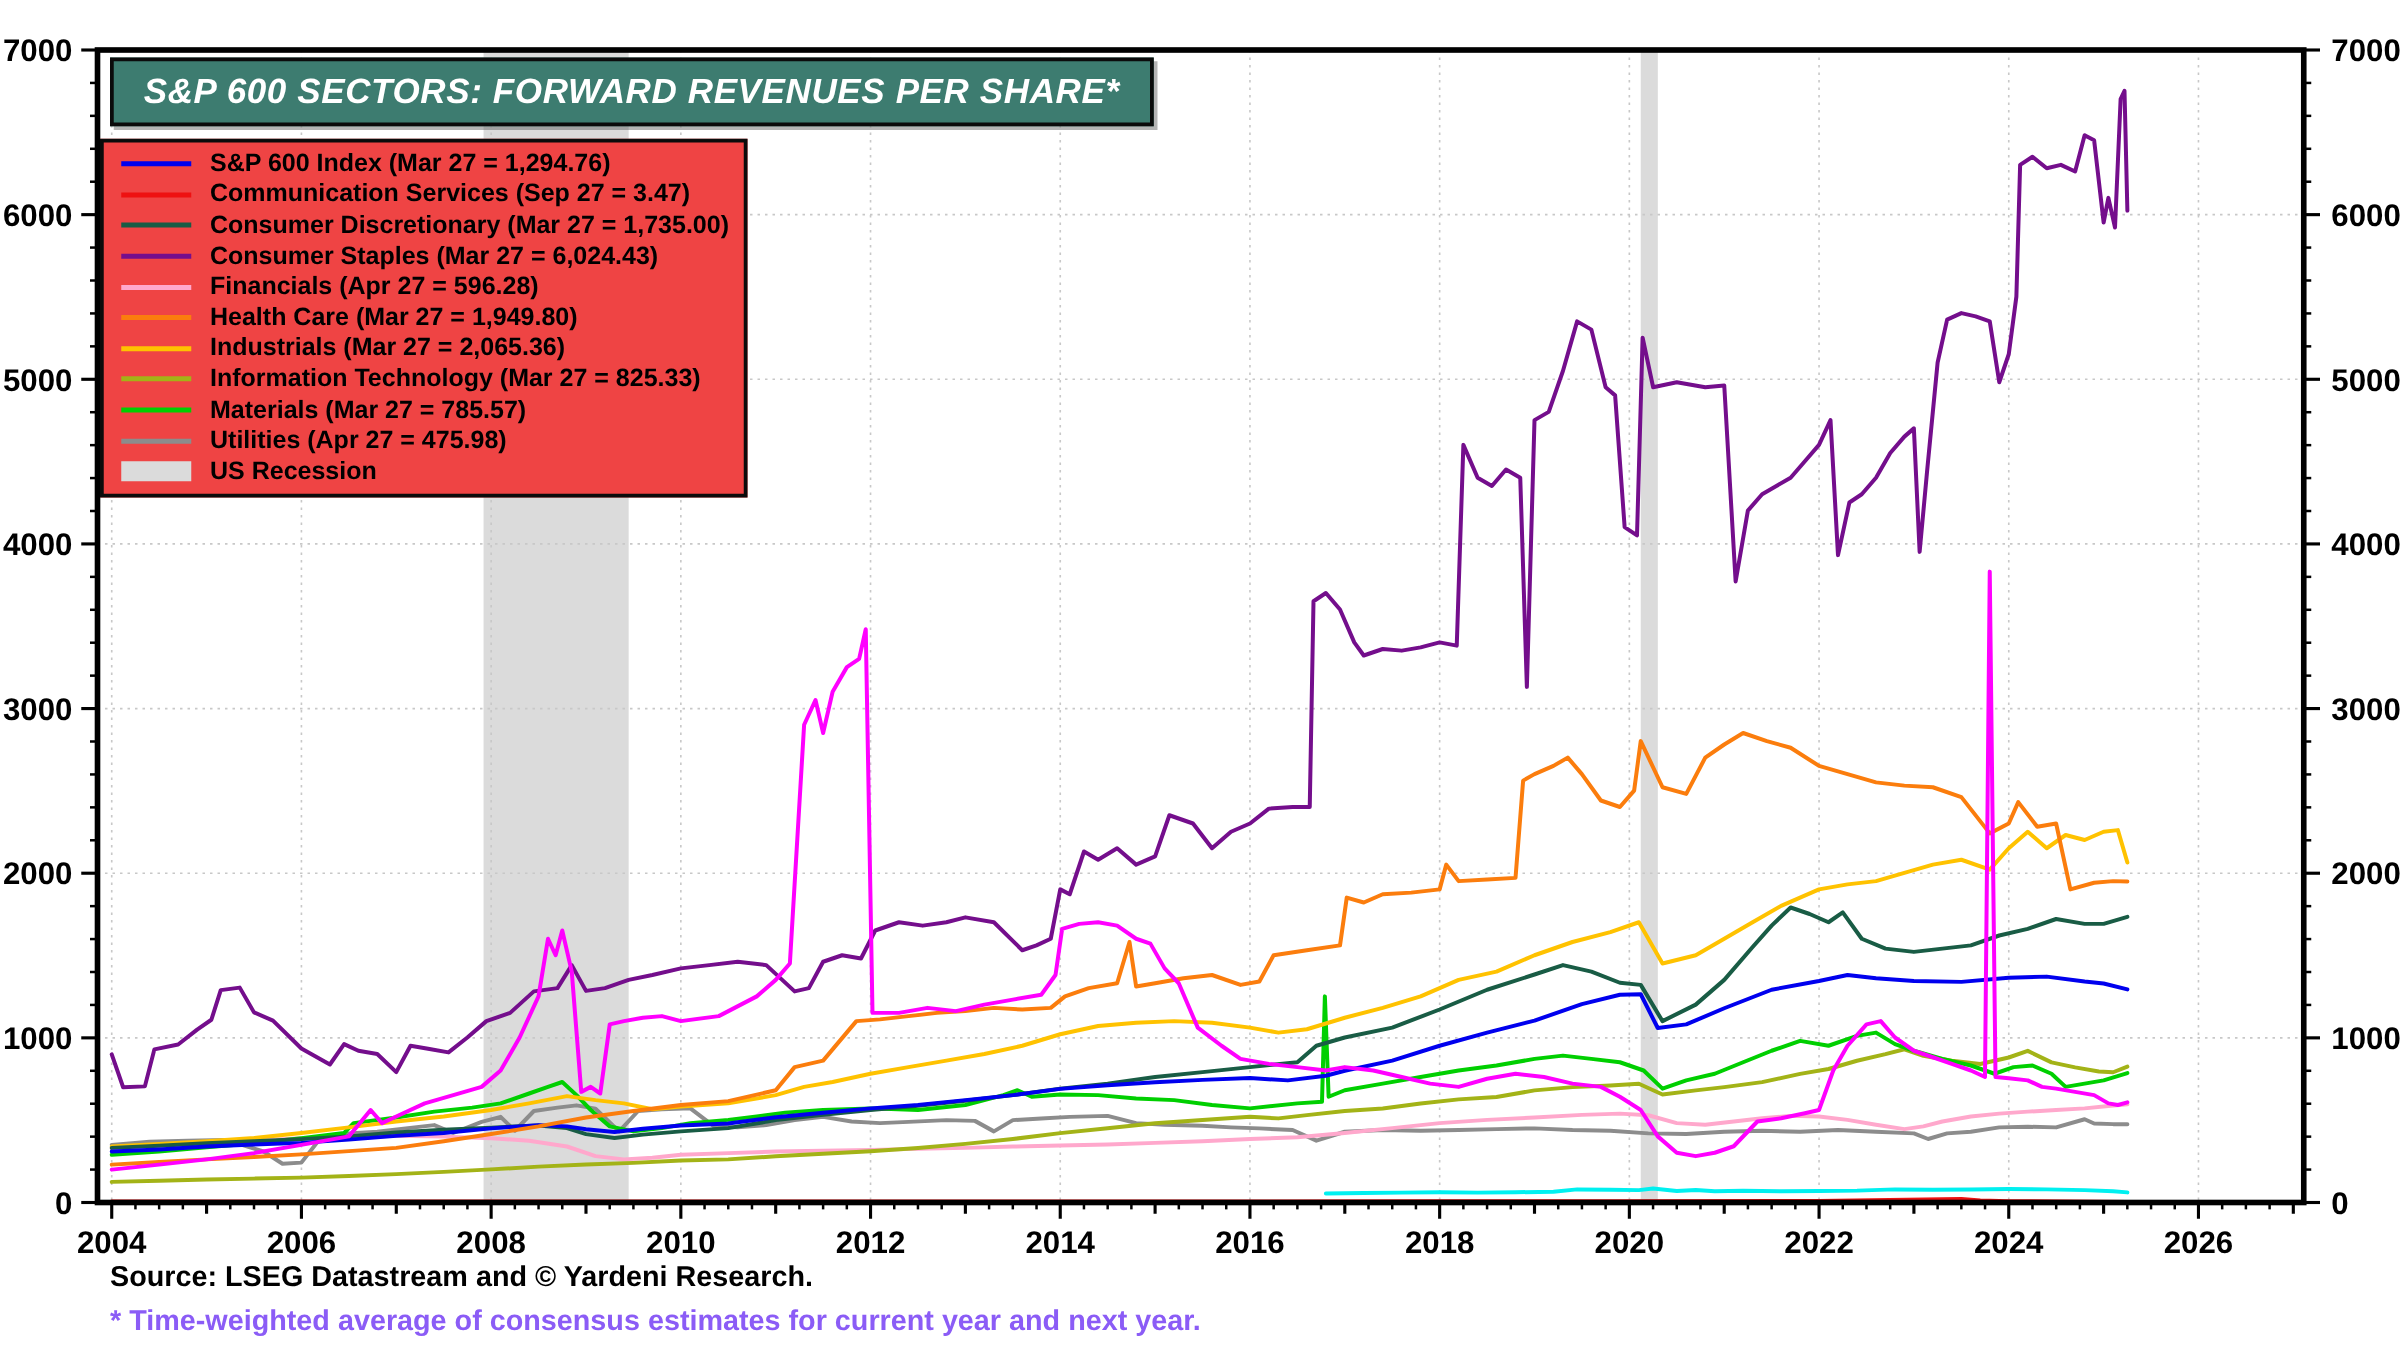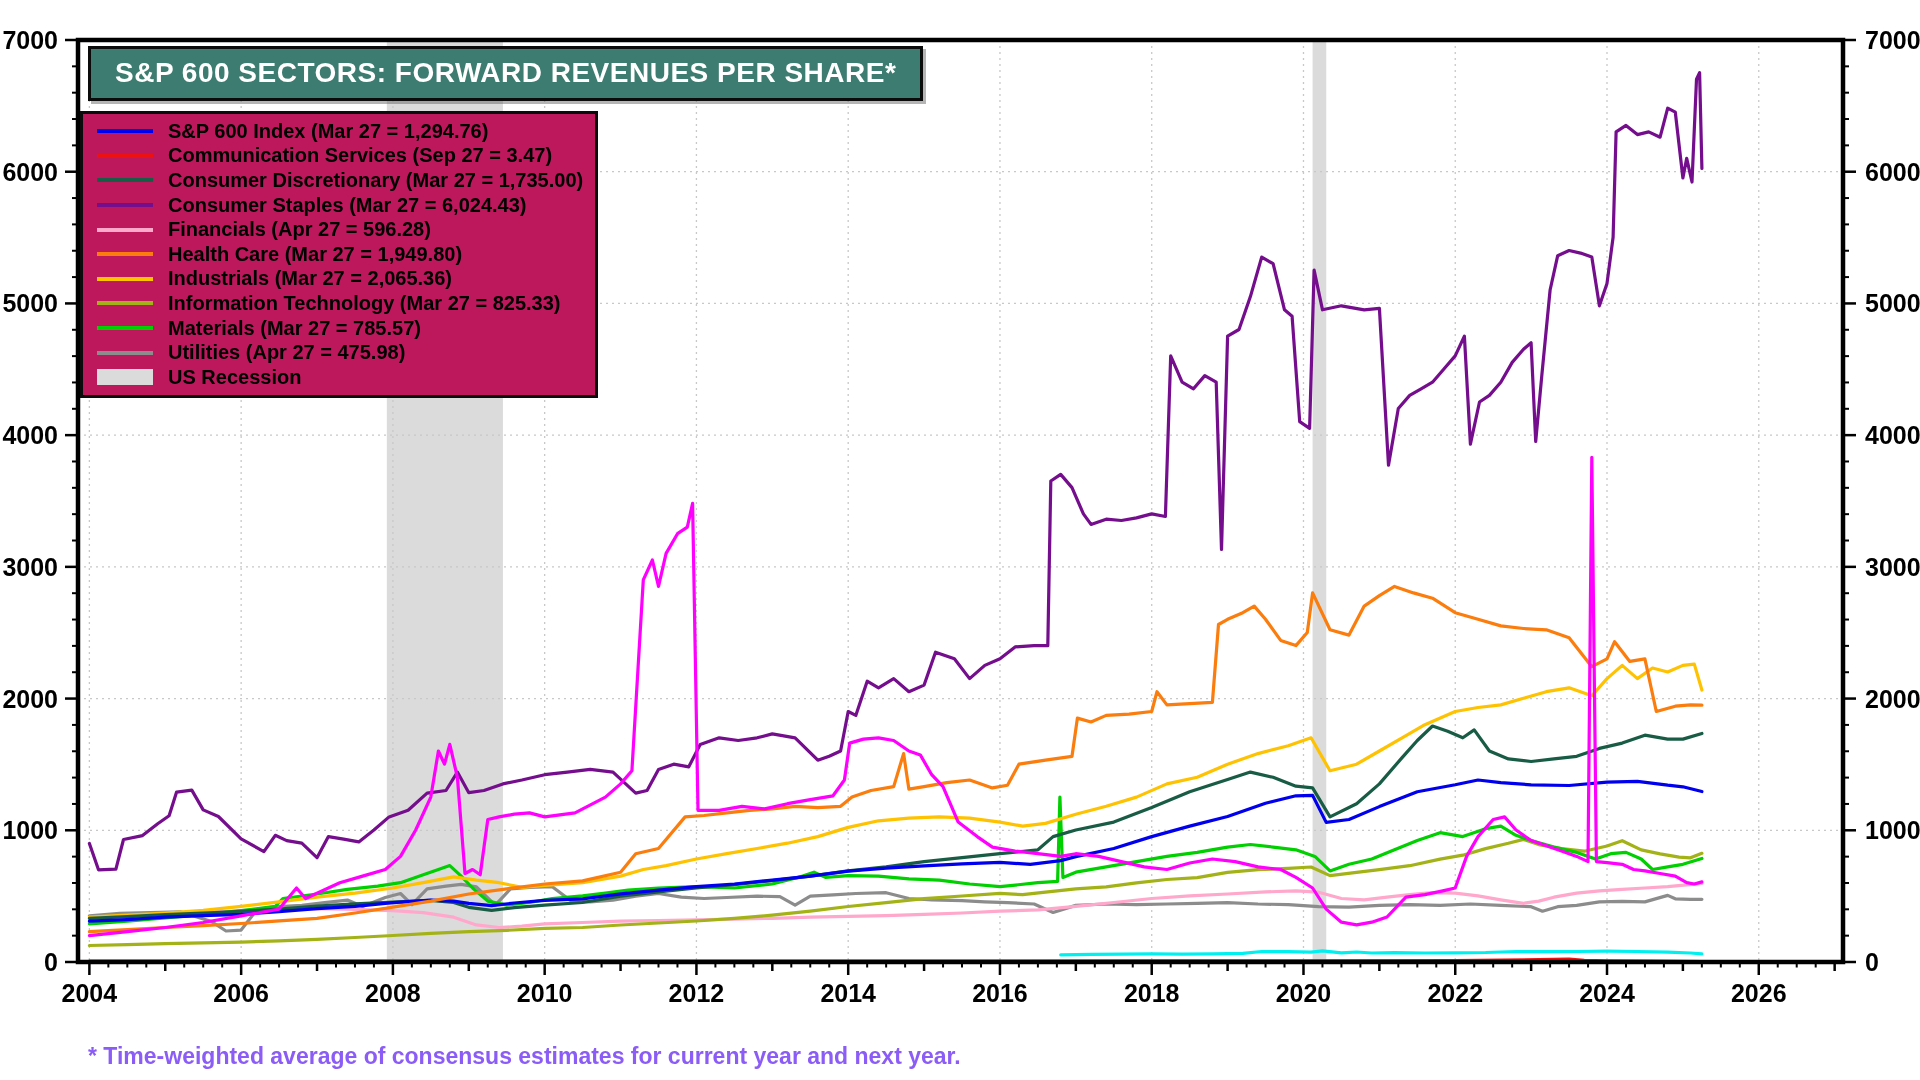--- a/index.html
+++ b/index.html
@@ -6,24 +6,25 @@
   body{font-family:"Liberation Sans","DejaVu Sans",sans-serif;}
   #stage{position:relative;width:1920px;height:1080px;background:#ffffff;overflow:hidden;}
   #chart-svg{position:absolute;left:0;top:0;}
   .svg-tick-label{font-family:"Liberation Sans","DejaVu Sans",sans-serif;font-weight:bold;font-size:25px;fill:#000;}
   #title-box{
     position:absolute;left:88px;top:46px;
     background:#3D7C70;color:#fff;border:3px solid #0b0b0b;
     padding:8px 24px 9px 24px;font-size:28px;font-weight:bold;letter-spacing:0.5px;
     box-shadow:3px 3px 0 rgba(90,90,90,0.45);
     white-space:nowrap;
+    font-style:italic;
   }
   #legend-box{
     position:absolute;left:80px;top:111px;
-    background:#be185d;border:3px solid #0b0b0b;
+    background:#ef4444;border:3px solid #0b0b0b;
     width:512px;padding:5px 0 5px 0;
   }
   .legend-row{display:flex;align-items:center;height:24.6px;padding-left:14px;}
   .legend-swatch{width:56px;height:4px;flex:0 0 56px;}
   .legend-patch{width:56px;height:16px;flex:0 0 56px;}
   .legend-label{margin-left:15px;font-size:20px;font-weight:bold;color:#000;white-space:nowrap;}
   #source-line{position:absolute;left:88px;top:1008px;font-size:23px;font-weight:bold;color:#000;}
   #footnote-line{position:absolute;left:88px;top:1043px;font-size:23px;font-weight:bold;color:#8b5cf6;}
 </style>
 </head>
@@ -308,14 +309,15 @@
       </div>
       <div class="legend-row">
         <div class="legend-swatch" style="background: rgb(140, 140, 140);"></div>
         <div class="legend-label">Utilities (Apr 27 = 475.98)</div>
       </div>
       <div class="legend-row">
         <div class="legend-patch" style="background: rgb(219, 219, 219);"></div>
         <div class="legend-label">US Recession</div>
       </div>
     </div>
+  <div id="source-line">Source: LSEG Datastream and © Yardeni Research.</div>
   <div id="footnote-line">* Time-weighted average of consensus estimates for current year and next year.</div>
 </div>
 
 </body></html>

